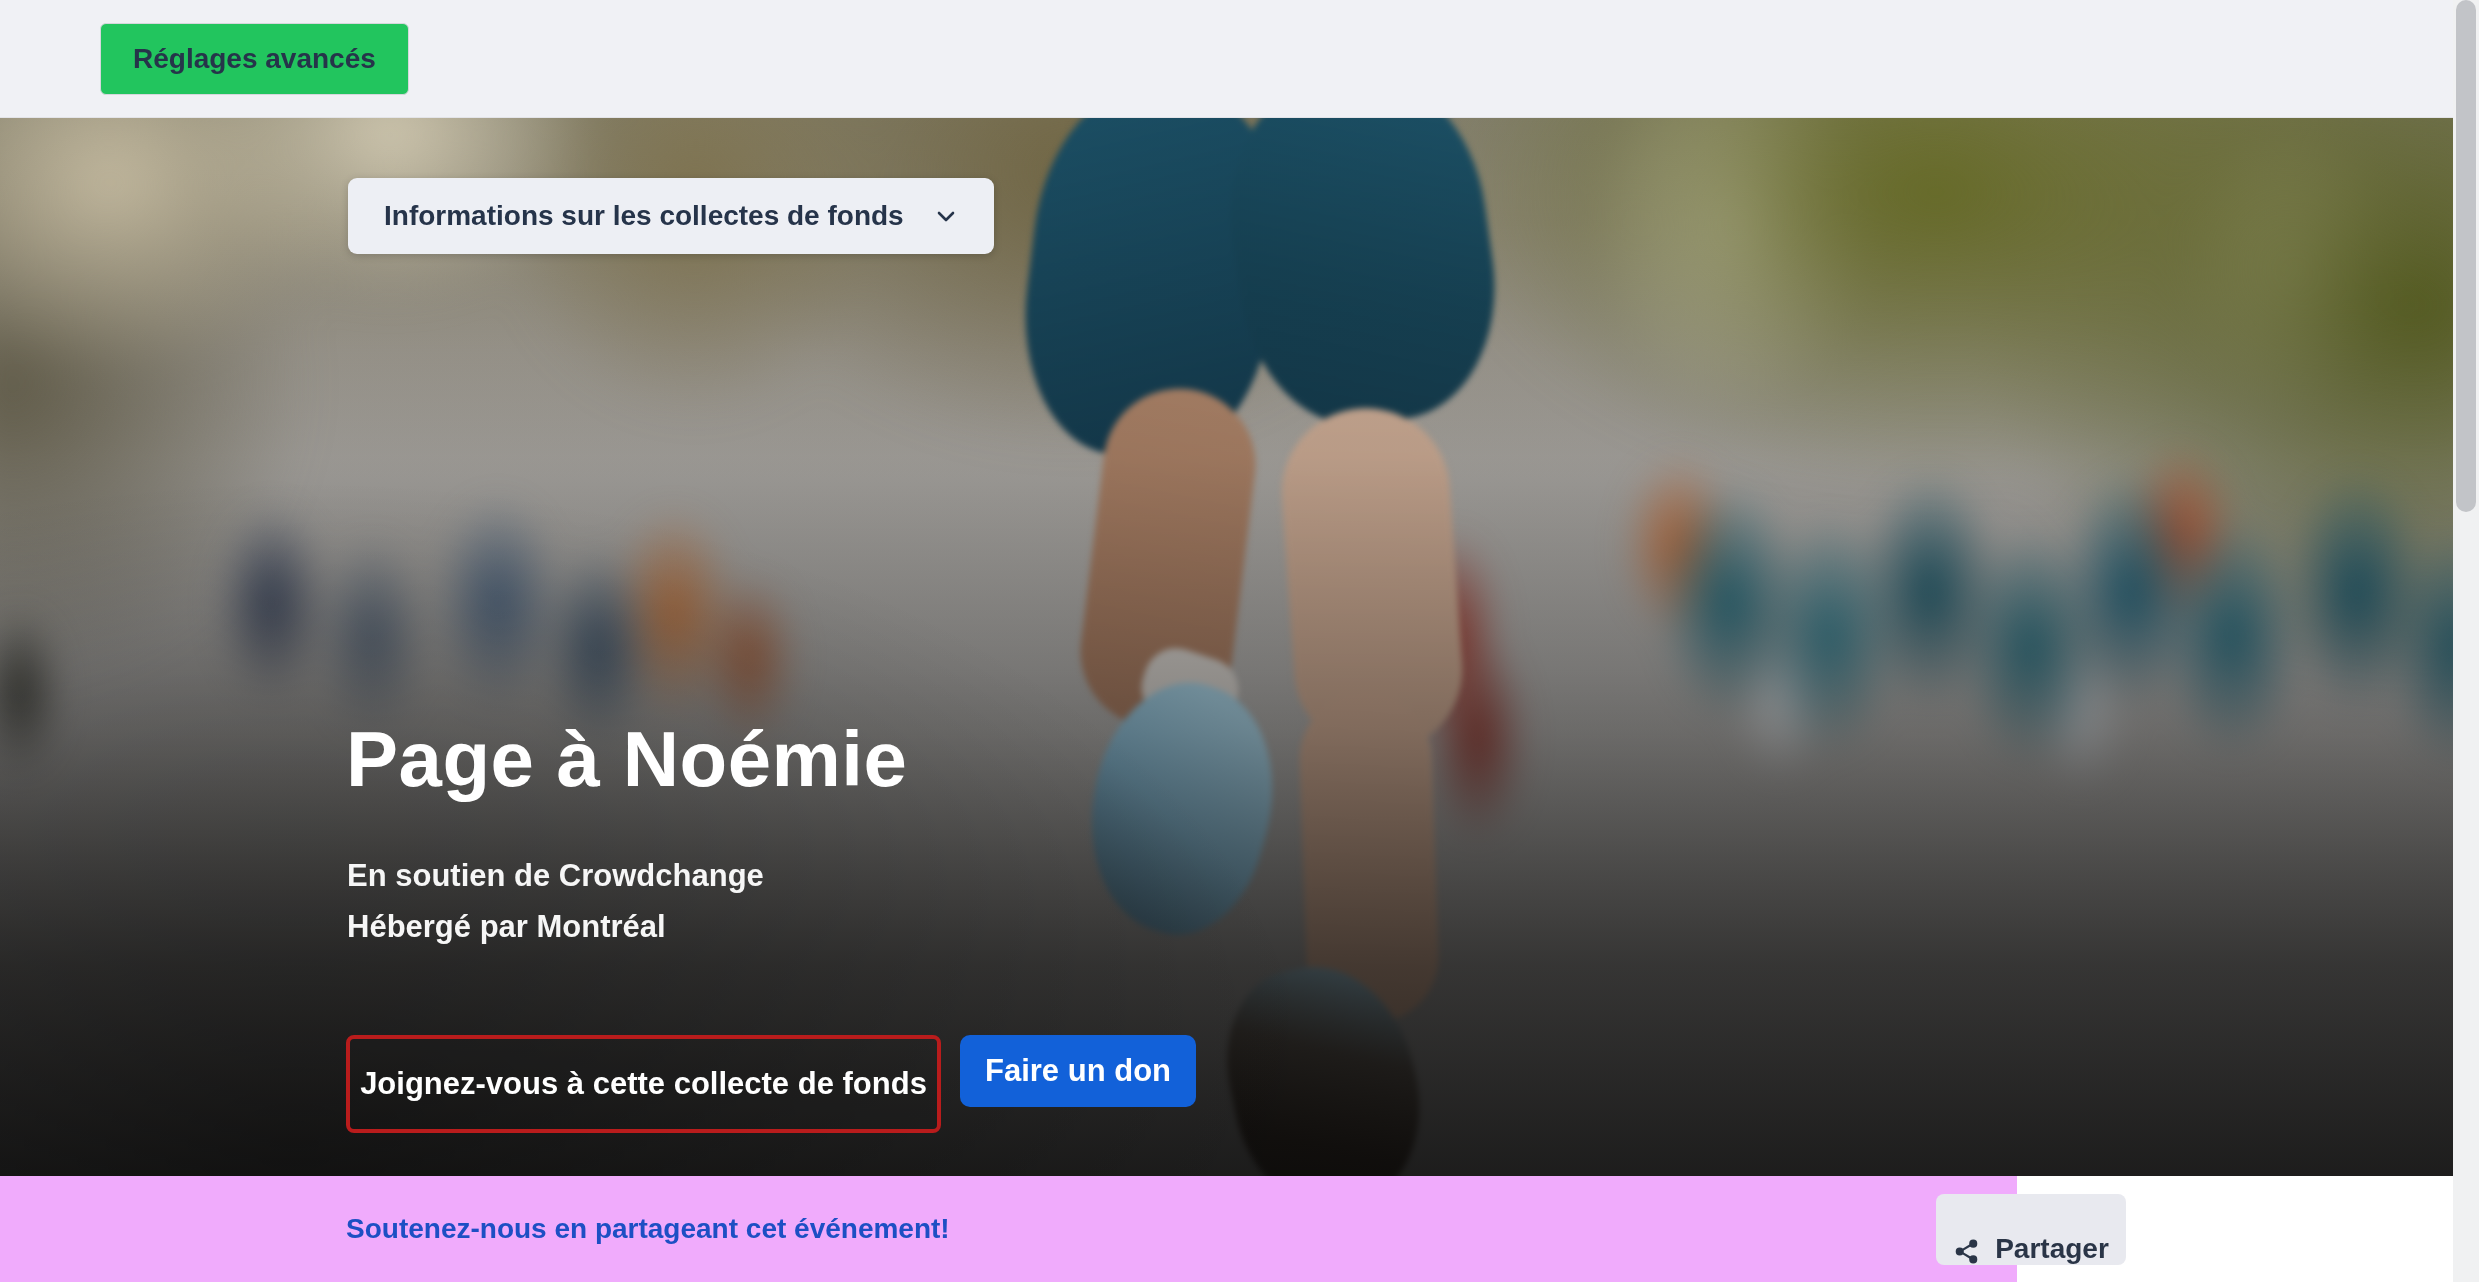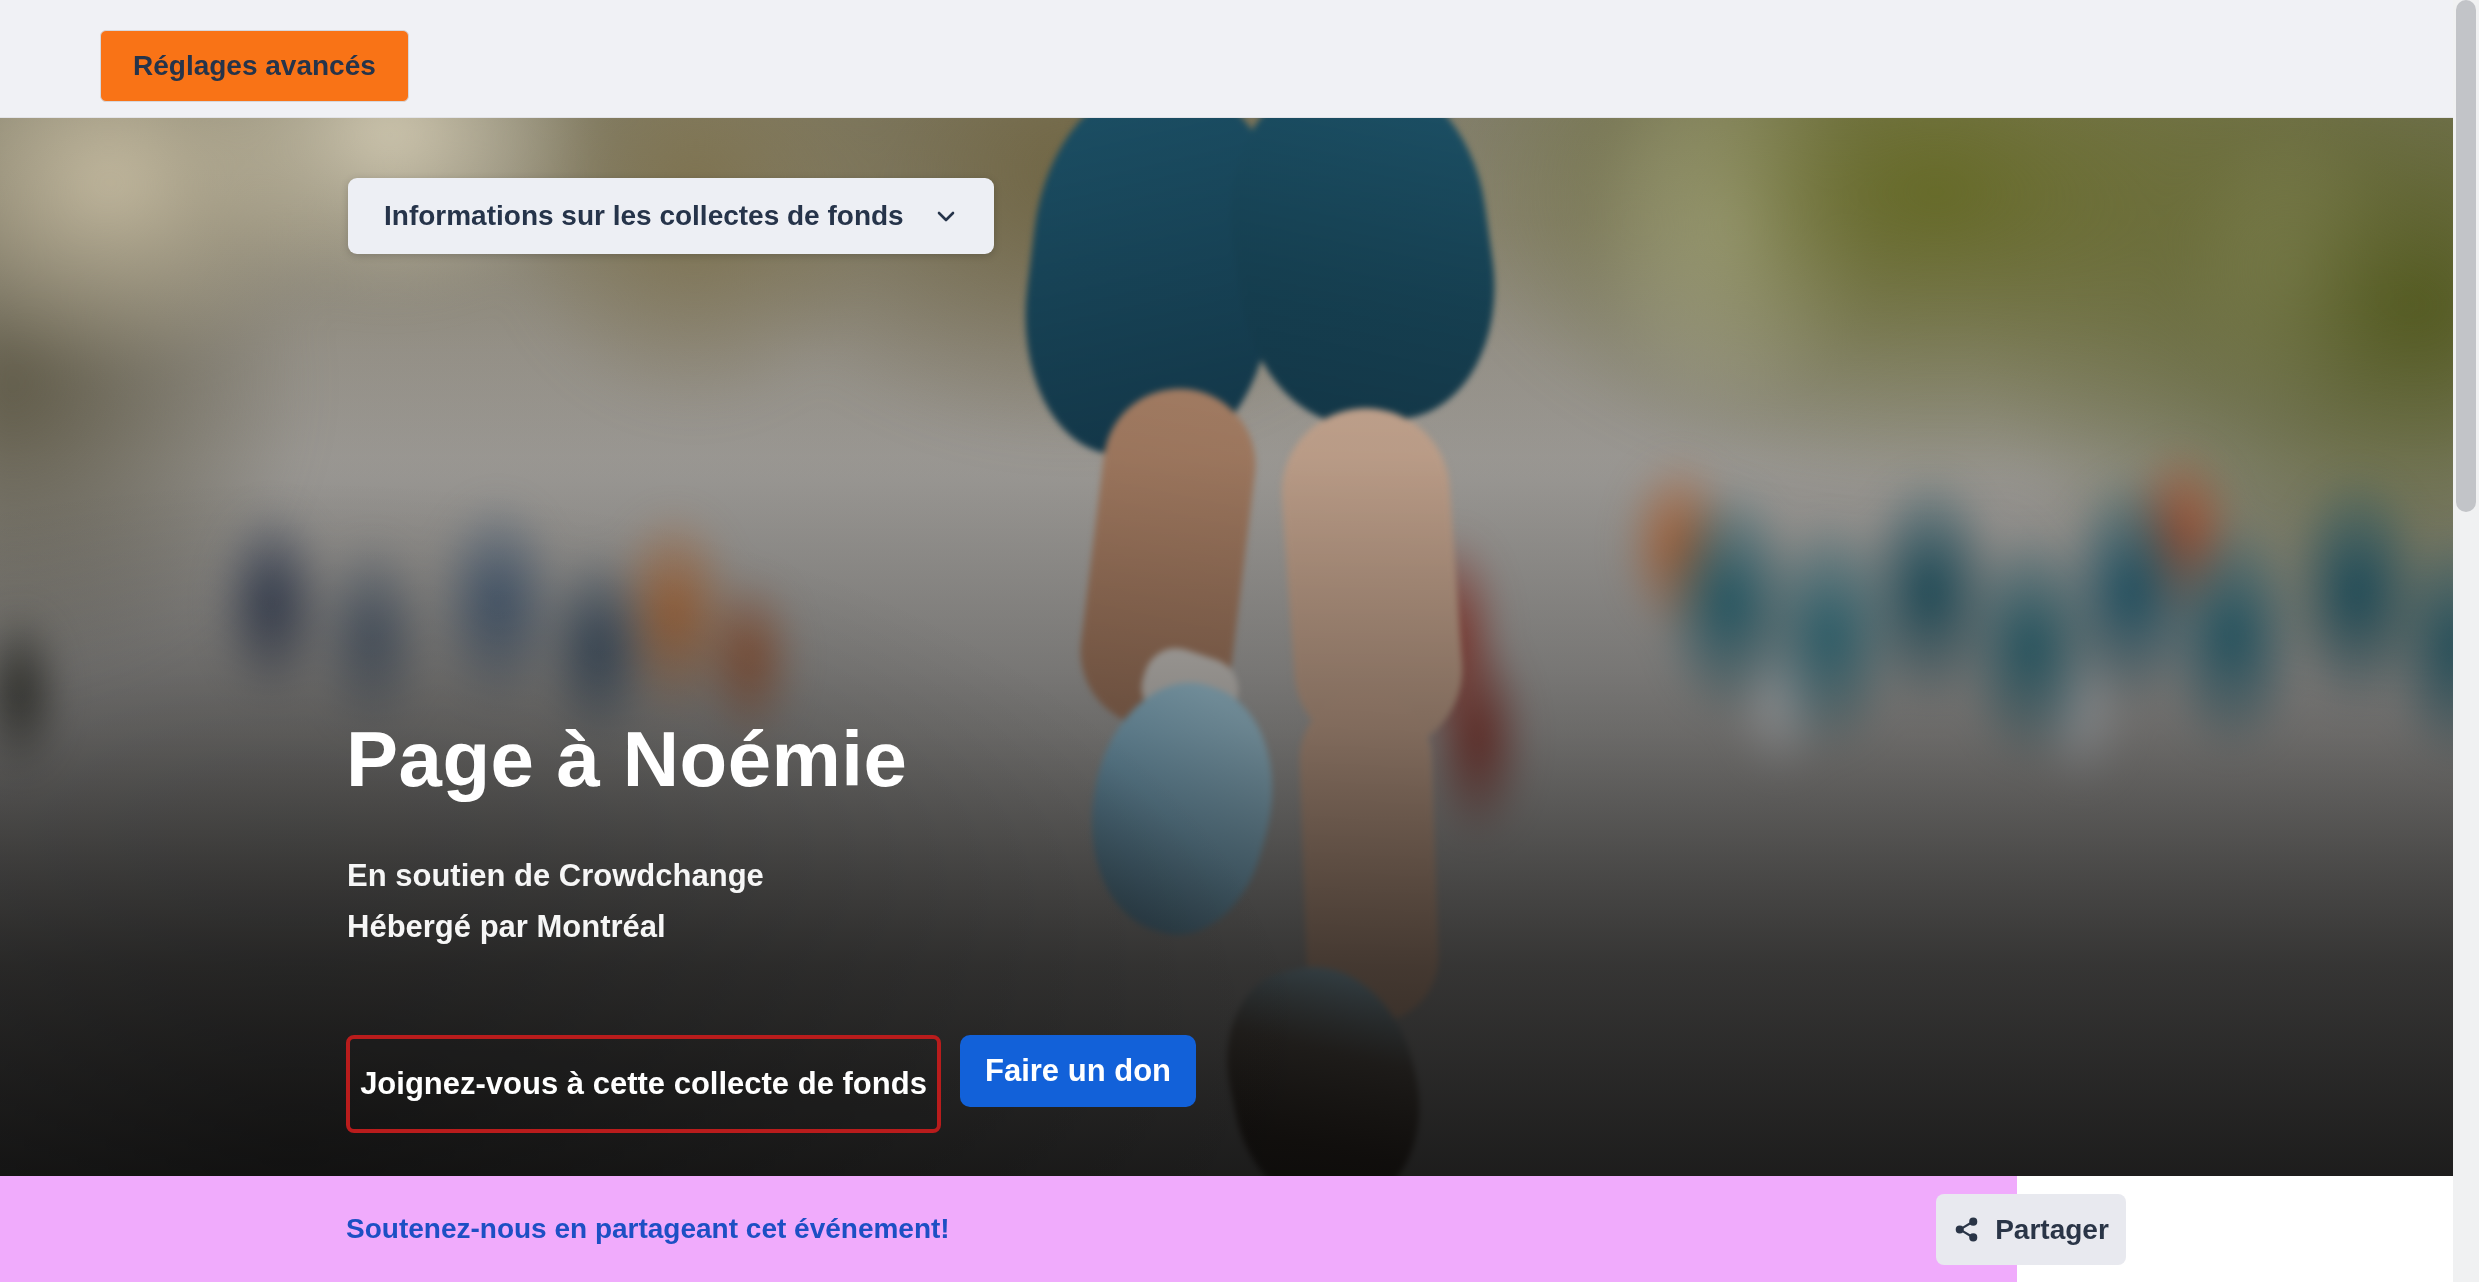--- a/index.html
+++ b/index.html
@@ -21,22 +21,22 @@
     position:absolute; top:0; left:3px; width:20px; height:512px;
     background:#c2c4c8; border-radius:10px;
   }
 
   
   .topbar{
     position:absolute; top:0; left:0; width:2453px; height:118px;
     background:#f0f1f5; border-bottom:1px solid #e3e4e8; z-index:10;
   }
   .btn-advanced{
-    position:absolute; left:100px; top:30px; height:72px;
-    padding:0 32px; background:#f97316; border:1px solid #d6d7dc;
+    position:absolute; left:100px; top:23px; height:72px;
+    padding:0 32px; background:#22c55e; border:1px solid #d6d7dc;
     border-radius:6px; font-size:28px; font-weight:600; color:#26344a;
     display:flex; align-items:center; cursor:pointer;
     font-family:"Liberation Sans","DejaVu Sans",sans-serif;
   }
 
   
   .hero{
     position:absolute; top:118px; left:0; width:2453px; height:1058px;
     overflow:hidden; background:#9a968a;
   }
@@ -181,21 +181,21 @@
     background:#f0abfc; z-index:10;
   }
   .share-link{
     position:absolute; left:346px; top:50%; transform:translateY(-50%);
     font-size:28px; font-weight:600; color:#1d4fc4; cursor:pointer;
     text-decoration:none;
   }
   .btn-share{
     position:absolute; left:1936px; top:18px; width:190px; height:71px;
     background:#e8e9ef; border:none; border-radius:8px; cursor:pointer;
-    display:flex; align-items:center; justify-content:center; gap:15px;
+    display:flex; align-items:flex-end; justify-content:center; gap:15px;
     font-size:28px; font-weight:600; color:#2a3547;
     font-family:"Liberation Sans","DejaVu Sans",sans-serif;
   }
   .btn-share svg{ display:block; }
 </style>
 </head>
 <body>
 
 <div class="screen">
 

